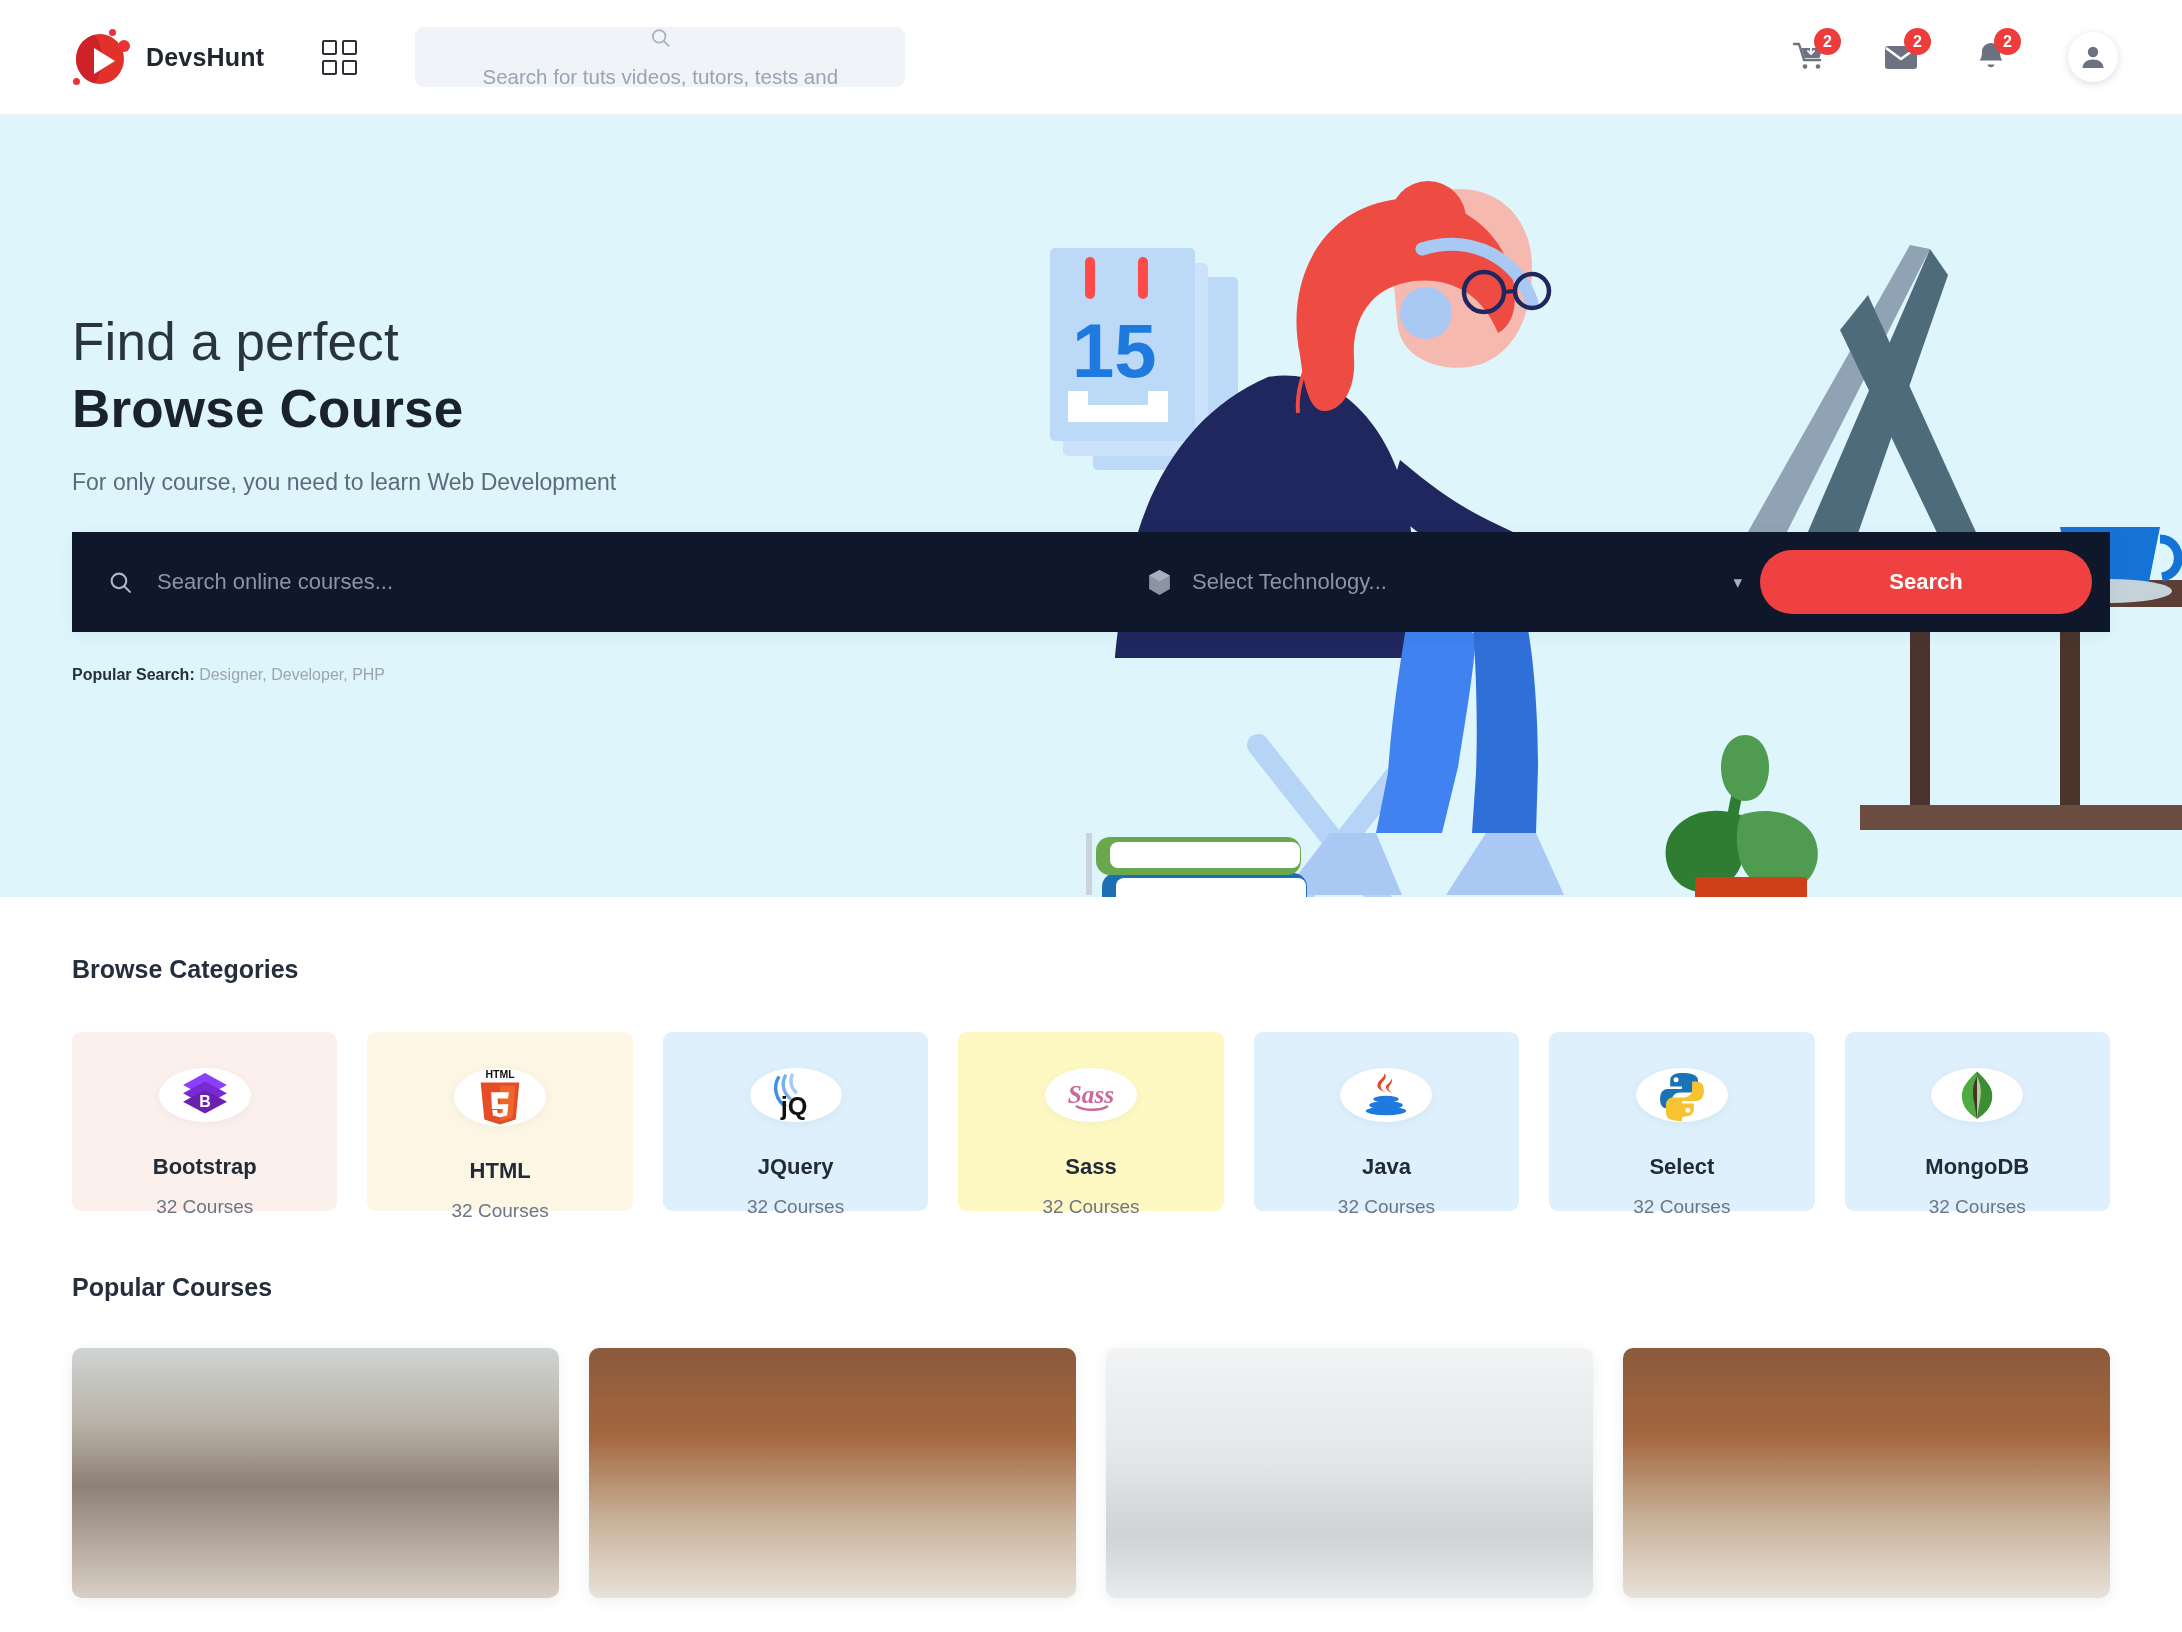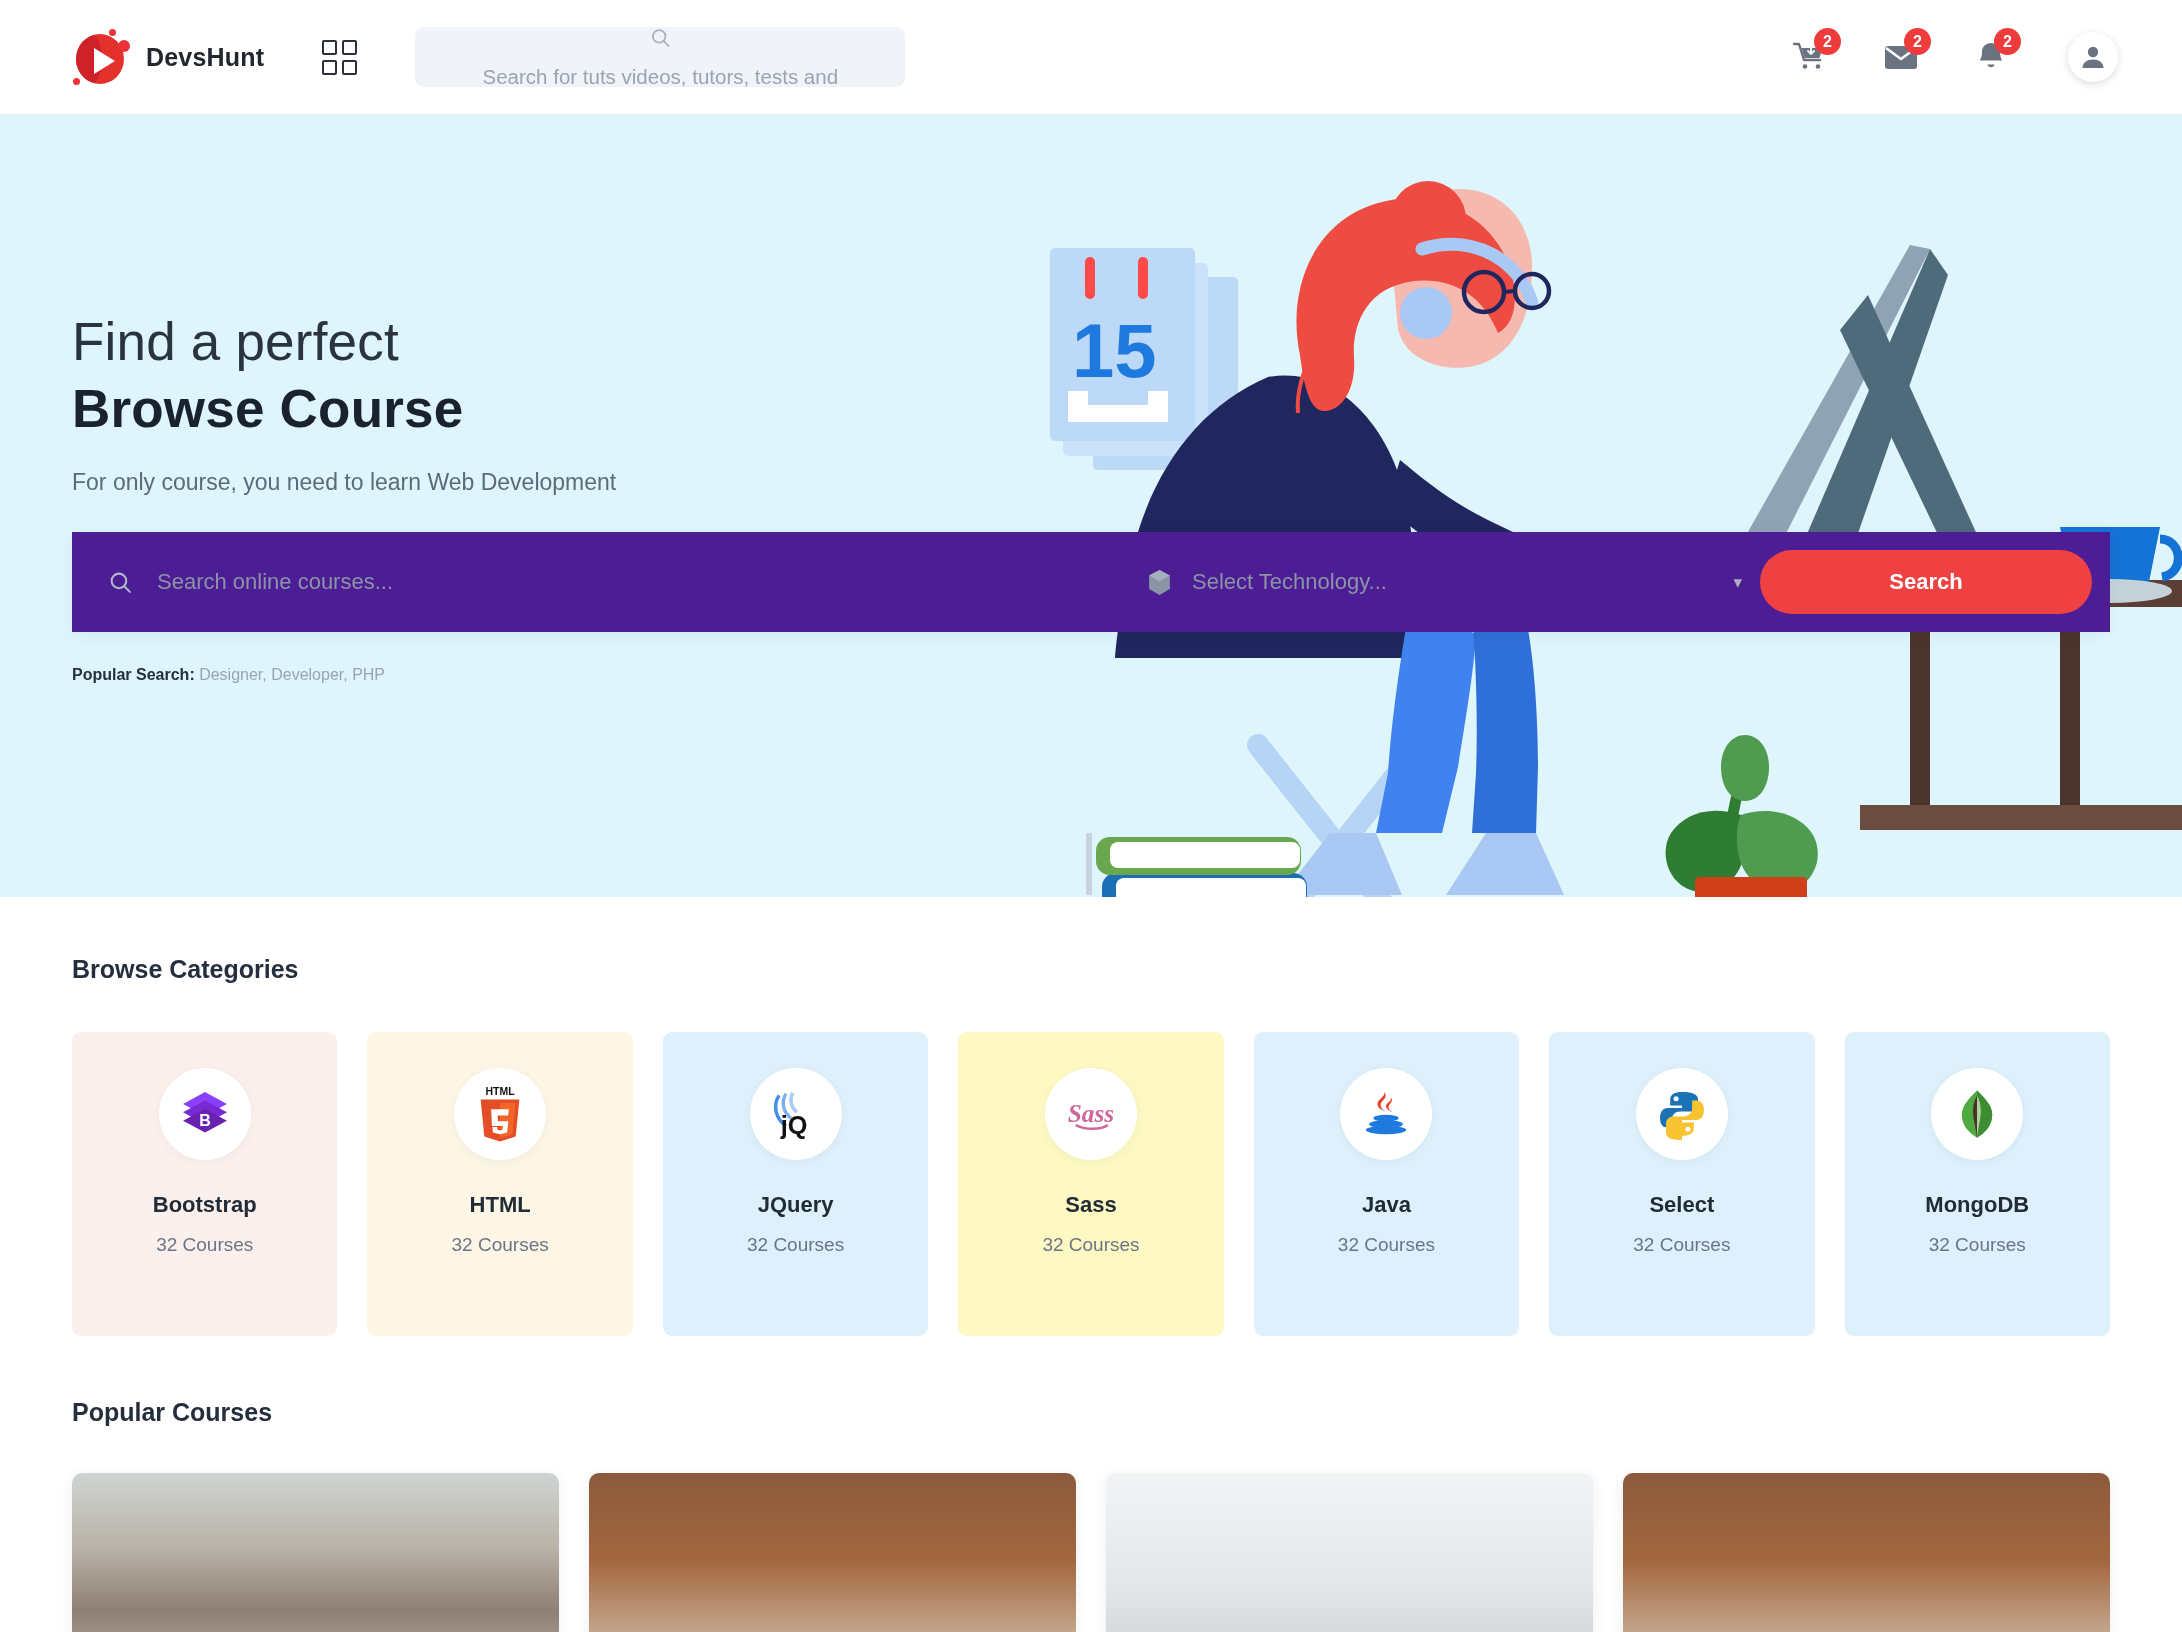--- a/index.html
+++ b/index.html
@@ -89,21 +89,21 @@
     overflow: hidden;
   }
   .hero-inner { position: relative; z-index: 5; padding: 0 0 0 72px; }
   .hero-l1 { margin-top: 196px; font-size: 53px; font-weight: 300; color: #2a3440; letter-spacing: .2px; }
   .hero-l2 { font-size: 53px; font-weight: 700; color: #1a2230; letter-spacing: .2px; margin-top: 6px; }
   .hero-sub { margin-top: 30px; font-size: 23px; color: #5d6a7c; }
 
   .hero-searchbar {
     margin-top: 36px;
     width: 2038px; height: 100px;
-    background: #4c1d95;
+    background: #0f172a;
     display: flex; align-items: center;
     box-shadow: 0 3px 16px rgba(20,50,80,.05);
   }
   .hs-left { display: flex; align-items: center; gap: 24px; padding-left: 36px; width: 1010px; }
   .hs-left .ph { font-size: 22px; color: #8b94a4; }
   .hs-div { width: 1px; height: 100px; }
   .hs-mid { display: flex; align-items: center; gap: 20px; padding-left: 64px; flex: 1; }
   .hs-mid .ph { font-size: 22px; color: #8b94a4; }
   .hs-chev { margin-left: auto; color: #aab2be; font-size: 17px; padding-right: 18px; }
   .hs-btn {
@@ -119,21 +119,21 @@
   .popular span { color: #9ba4b2; }
 
   
   .illus { position: absolute; inset: 0; z-index: 1; pointer-events: none; }
 
   
   .section { padding: 0 72px; }
   .sec-title { font-size: 25px; font-weight: 700; color: #242e3c; }
   .cats { margin-top: 48px; display: grid; grid-template-columns: repeat(7, 1fr); gap: 30px; }
   .cat {
-    height: 304px; border-radius: 9px;
+    height: 179px; border-radius: 9px;
     display: flex; flex-direction: column; align-items: center;
     padding-top: 36px;
   }
   .cat-logo {
     width: 92px; height: 92px; border-radius: 50%;
     background: #fff;
     display: flex; align-items: center; justify-content: center;
     box-shadow: 0 2px 10px rgba(20,50,80,.05);
   }
   .cat-name { margin-top: 32px; font-size: 22px; font-weight: 700; color: #222b38; }

